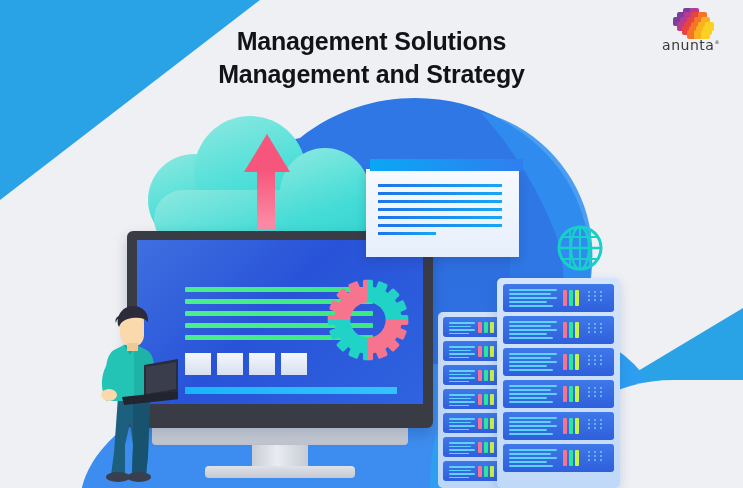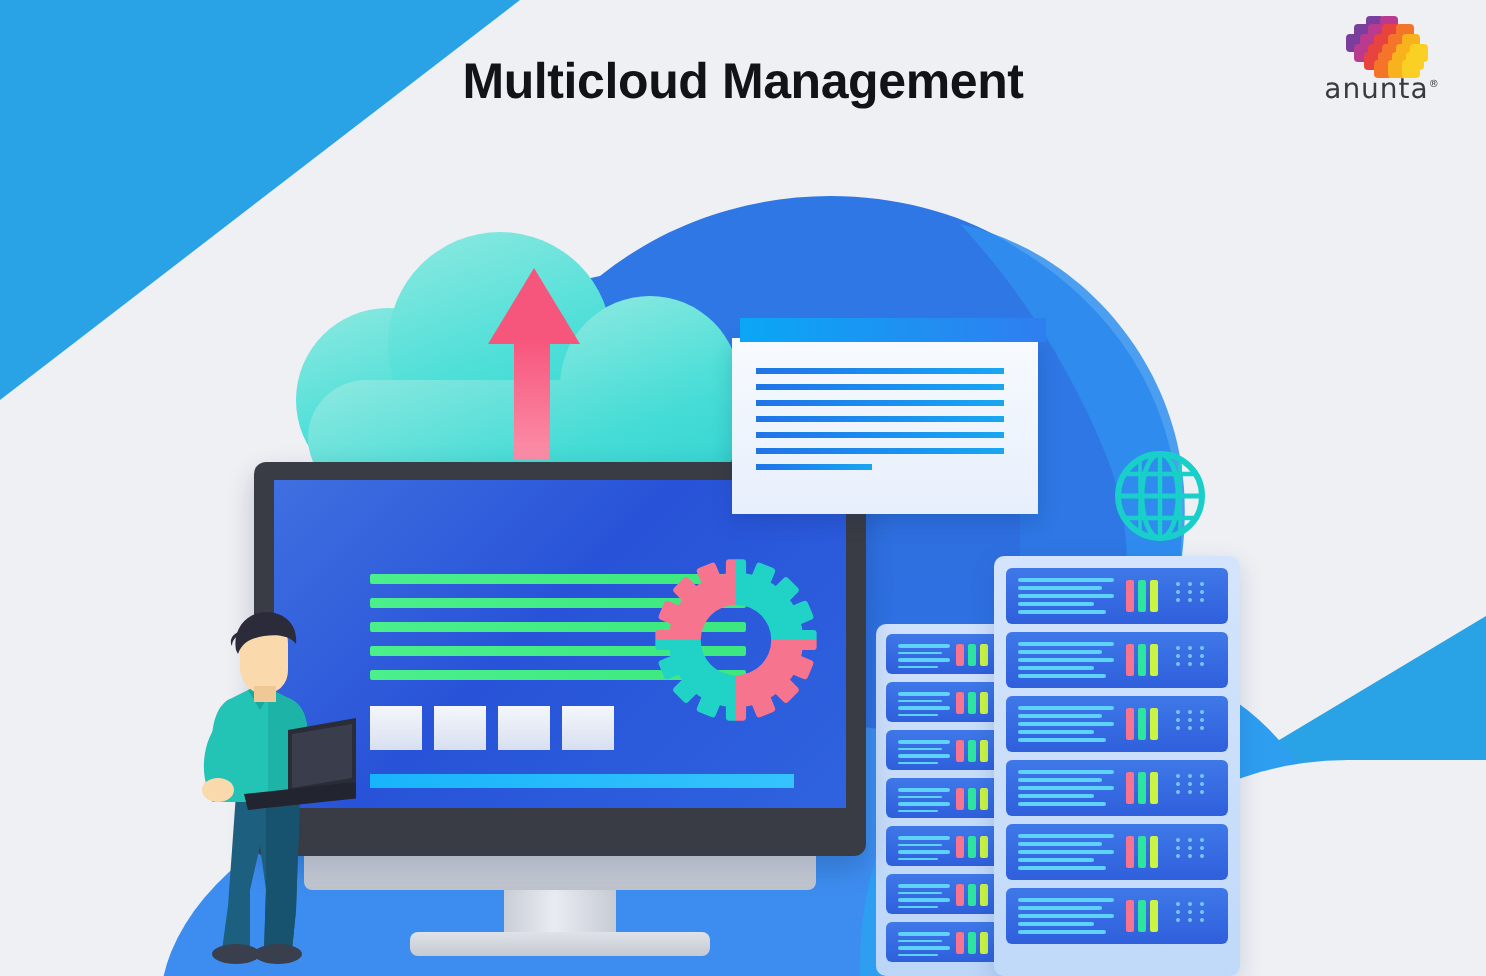--- a/index.html
+++ b/index.html
@@ -688,21 +688,22 @@
     <path d="M24,18 C22,14 26,10 30,11 C26,13 24,15 24,18 Z" fill="#2b2b3a"></path>
 
     <rect x="35" y="38" width="11" height="8" fill="#f0c896"></rect>
 
     <path d="M52,60 L86,54 L86,86 L52,92 Z" fill="#2a2c38"></path>
     <path d="M54,62 L84,57 L84,84 L54,89 Z" fill="#3a3d4c"></path>
     <path d="M30,92 L86,86 L88,94 L32,100 Z" fill="#22242f"></path>
   </svg>
 
   <div class="heading">
-    <div class="l1">Multicloud Management</div>
+    <div class="l1">Management Solutions</div>
+    <div class="l2">Management and Strategy</div>
   </div>
 
   <div class="logo">
     <div class="logo-mark" id="logo-mark">
         <div class="knot" style="left: 14px; top: 0px; background: rgb(122, 63, 157);"></div>
         <div class="knot" style="left: 21px; top: 0px; background: rgb(185, 58, 143);"></div>
         <div class="knot" style="left: 8px; top: 4px; background: rgb(122, 63, 157);"></div>
         <div class="knot" style="left: 15px; top: 4px; background: rgb(185, 58, 143);"></div>
         <div class="knot" style="left: 22px; top: 4px; background: rgb(232, 68, 63);"></div>
         <div class="knot" style="left: 29px; top: 4px; background: rgb(244, 116, 42);"></div>

